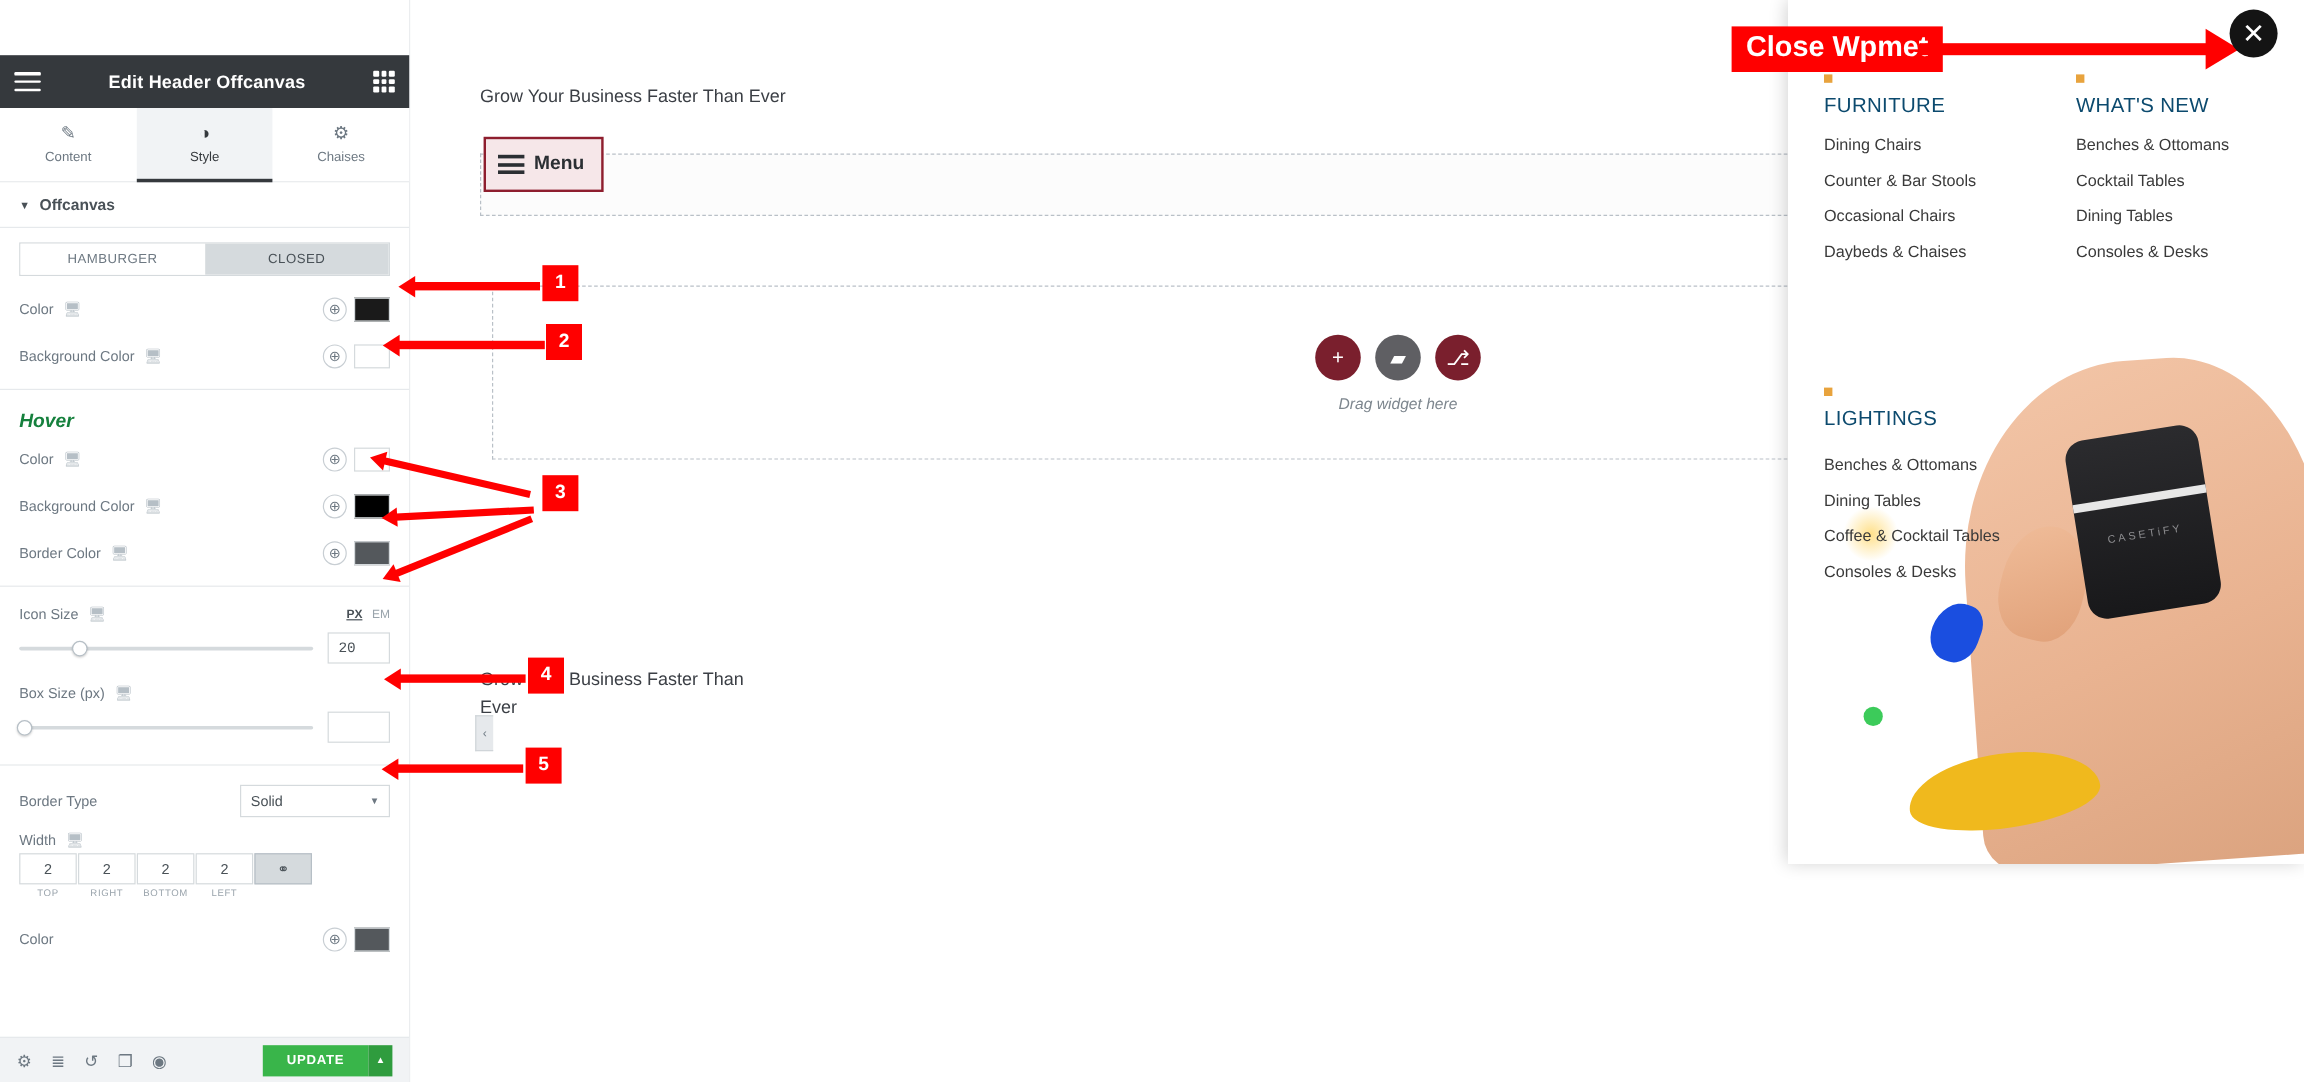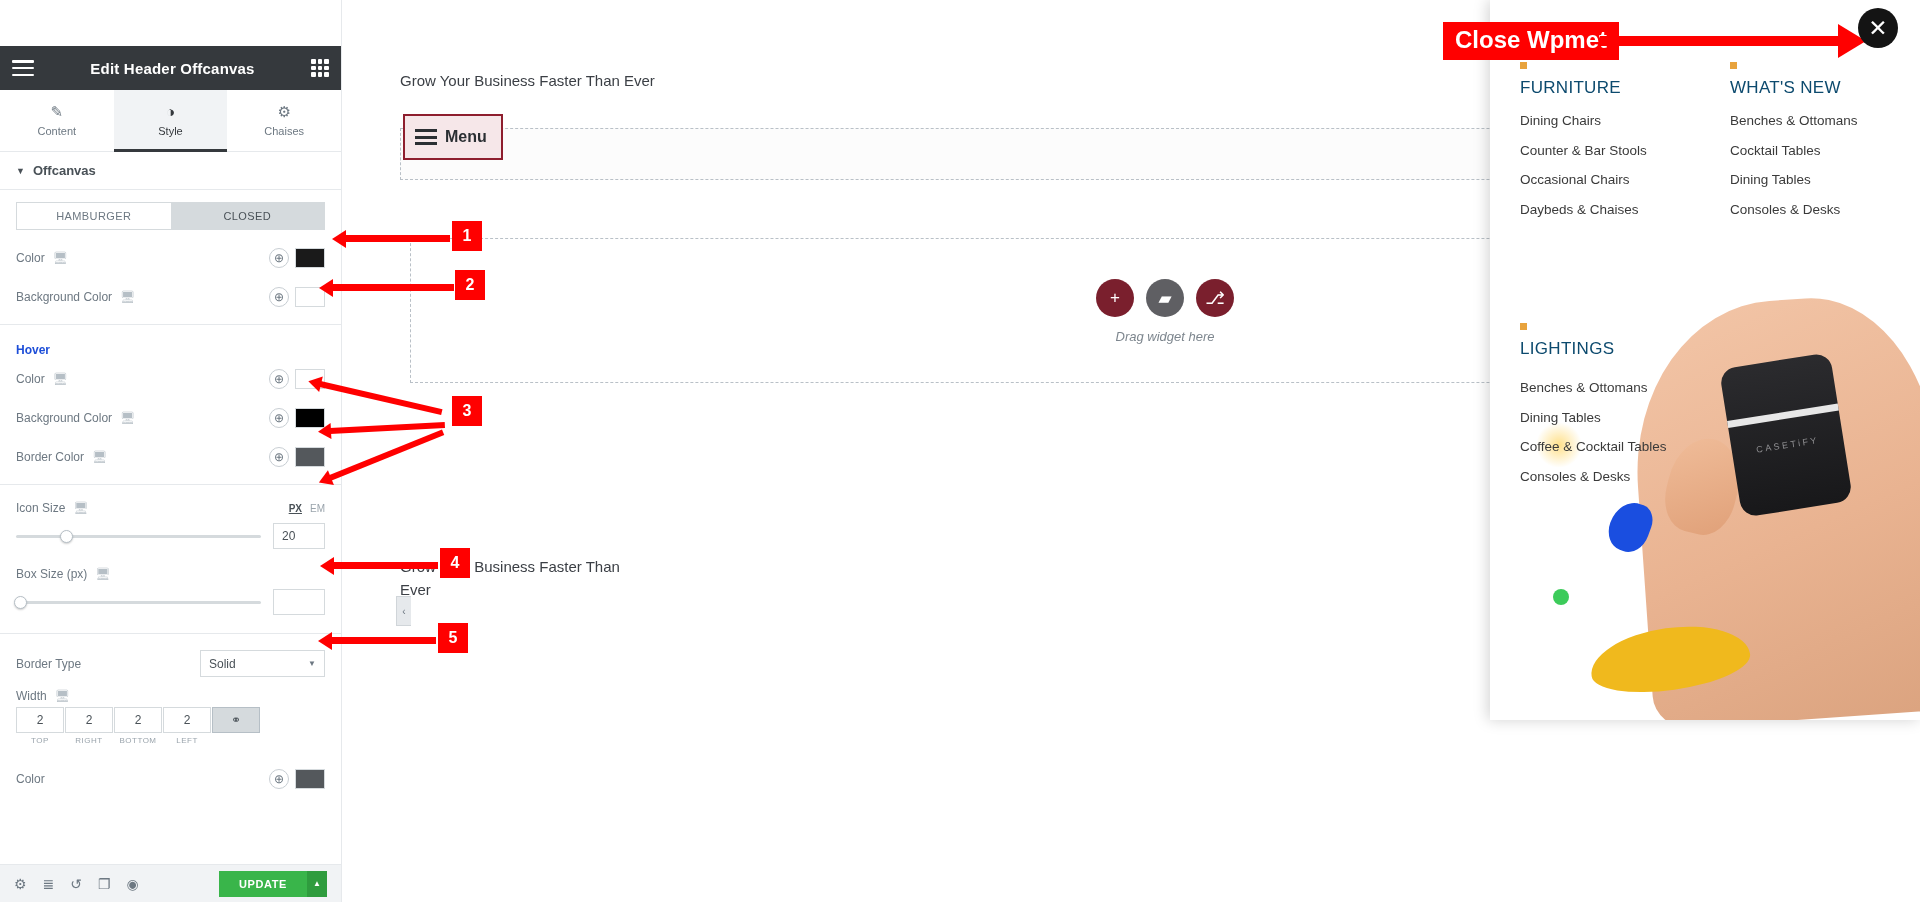--- a/index.html
+++ b/index.html
@@ -71,35 +71,35 @@
     margin:12px 16px 8px 16px; display:flex; border:1px solid #d5dadd; overflow:hidden;
   }
   .toggle-group .tg {
     flex:1; text-align:center; font-size:11px; padding:7px 0; color:#6d7882; cursor:pointer; background:#fff;
     letter-spacing:.4px;
   }
   .toggle-group .tg.active { background:#d5dadd; color:#495157; }
 
   .divider { height:1px; background:#e6e9ec; margin:8px 0; }
 
-  .subhead { padding:10px 16px 2px 16px; font-size:12px; color:#1d4ed8; font-weight:bold; }
+  .subhead { padding:10px 16px 2px 16px; font-size:16px; color:#15803d; font-weight:bold;font-style:italic; }
 
   
   .slider-row { padding:0 16px; }
   .slider-label {
     display:flex; align-items:center; font-size:12px; color:#6d7882; padding:8px 0 2px 0;
   }
   .slider-label .units { margin-left:auto; font-size:10px; color:#9aa4ac; display:flex; gap:8px;}
   .slider-label .units .u.active { color:#495157; text-decoration:underline; font-weight:bold; }
   .slider-line { display:flex; align-items:center; gap:12px; padding:6px 0 10px 0; }
   .track { flex:1; height:3px; background:#d5dadd; border-radius:2px; position:relative; }
   .knob { position:absolute; top:-5px; width:13px; height:13px; border-radius:50%; background:#fff; border:1px solid #b6bfc6; box-shadow:0 1px 2px rgba(0,0,0,.2); }
   .numbox {
     width:52px; height:26px; border:1px solid #d5dadd; font-size:12px; color:#495157;
-    display:flex; align-items:center; padding:0 8px; background:#fff;
+    display:flex; align-items:center; padding:0 8px; background:#fff;font-family:Liberation Mono, monospace;
   }
 
   .select-row { padding:8px 16px 4px 16px; display:flex; align-items:center; }
   .select-row .lbl { font-size:12px; color:#6d7882; flex:1; }
   .select {
     width:125px; height:27px; border:1px solid #d5dadd; background:#fff;
     font-size:12px; color:#495157; display:flex; align-items:center; padding:0 8px; position:relative;
   }
   .select .arrow { position:absolute; right:8px; font-size:8px; color:#6d7882; }
 

